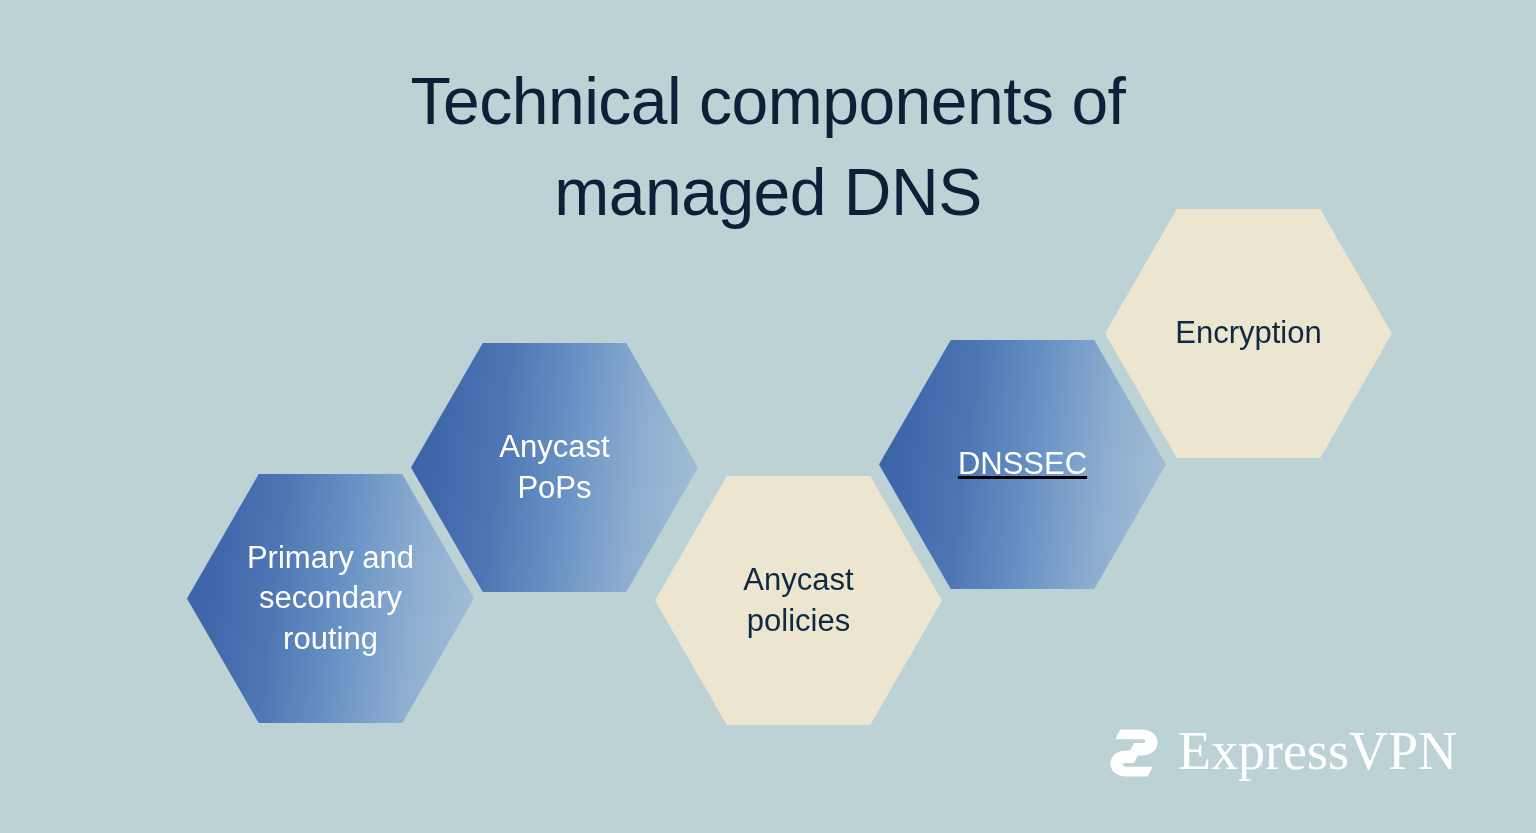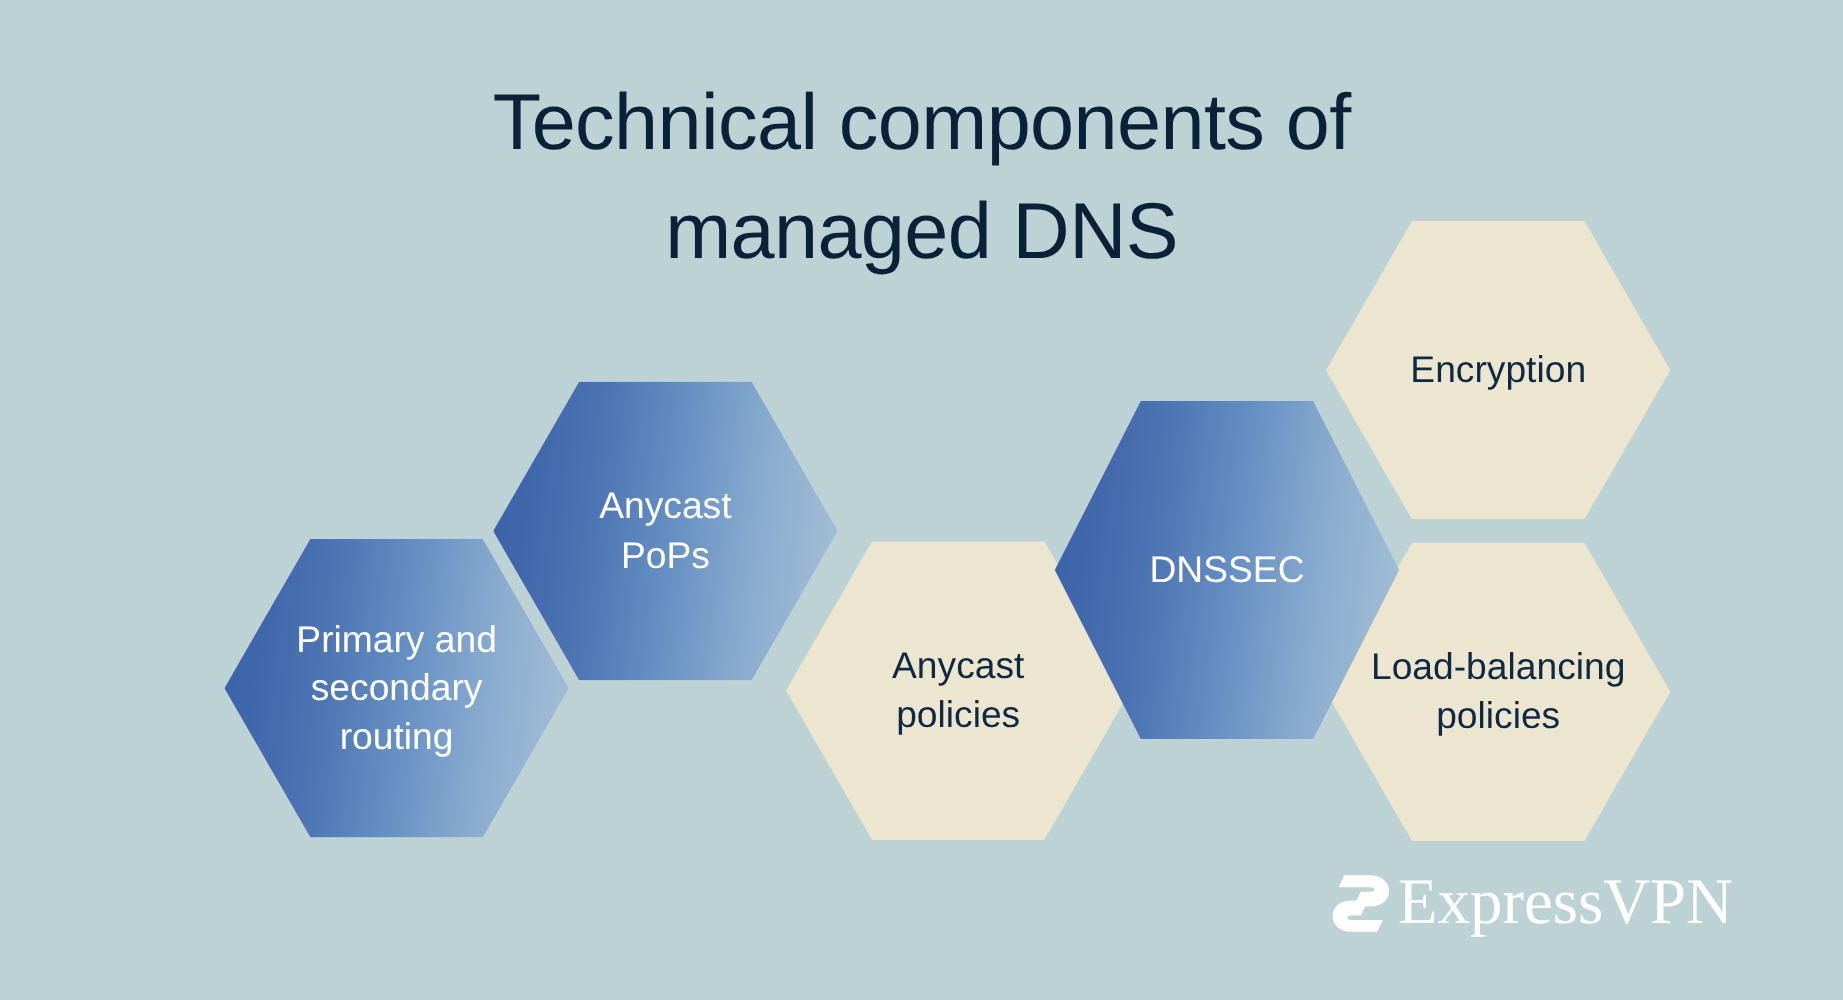--- a/index.html
+++ b/index.html
@@ -42,20 +42,21 @@
   
   .hex {
     position: absolute;
     clip-path: polygon(25% 0%, 75% 0%, 100% 50%, 75% 100%, 25% 100%, 0% 50%);
     -webkit-clip-path: polygon(25% 0%, 75% 0%, 100% 50%, 75% 100%, 25% 100%, 0% 50%);
     display: flex;
     align-items: center;
     justify-content: center;
     text-align: center;
     box-sizing: border-box;
+    margin-top: 25px;
   }
   .hex .hex-label {
     font-size: 31px;
     line-height: 1.31;
     font-weight: 400;
     white-space: pre-line;
     padding: 0 14px;
     user-select: none;
   }
   .hex.blue {
@@ -75,20 +76,21 @@
   .hex.cream { background: #ece5cf; }
   .hex.cream .hex-label { color: #0f2942; }
 
   
   .logo {
     position: absolute;
     left: 1103px;
     top: 722px;
     display: flex;
     align-items: center;
+    gap: 13px;
     user-select: none;
   }
   .logo-mark { width: 62px; height: 62px; display: block; }
   .logo-word {
     color: #ffffff;
     font-family: "Liberation Serif", serif;
     font-size: 54px;
     line-height: 1;
     letter-spacing: 0px;
     font-weight: 400;
@@ -100,42 +102,38 @@
 
 <div id="canvas">
 
   <div class="title">Technical components of
 managed DNS</div>
 
   <div class="hex cream" style="left:1105px; top:184px; width:287px; height:249px;">
     <span class="hex-label">Encryption</span>
   </div>
 
-  <div class="hex cream" style="left:1105px; top:452px; width:287px; height:249px;">
-    <span class="hex-label">Load-balancing
-policies</span>
-  </div>
 
   <div class="hex cream" style="left:655px; top:451px; width:287px; height:249px;">
     <span class="hex-label">Anycast
 policies</span>
   </div>
 
   <div class="hex blue" style="left:187px; top:449px; width:287px; height:249px;">
     <span class="hex-label">Primary and
 secondary
 routing</span>
   </div>
 
   <div class="hex blue" style="left:411px; top:318px; width:287px; height:249px;">
     <span class="hex-label">Anycast
 PoPs</span>
   </div>
 
-  <div class="hex blue" style="left:879px; top:334px; width:287px; height:282px;">
+  <div class="hex blue" style="left:879px; top:315px; width:287px; height:249px;text-decoration:underline;">
     <span class="hex-label">DNSSEC</span>
   </div>
 
   <div class="logo">
     <svg class="logo-mark" viewBox="0 0 100 100" aria-hidden="true">
 
       <path d="M28 12 H62 C78 12 88 21 88 33 C88 45 78 54 62 54 H40 L50 34 H62 C66 34 68 33 68 31 C68 29 66 28 62 28 H20 Z" fill="#ffffff"></path>
 
       <path d="M38 46 H60 L50 66 H38 C34 66 32 67 32 69 C32 71 34 72 38 72 H80 L72 88 H38 C22 88 12 79 12 67 C12 55 22 46 38 46 Z" fill="#ffffff"></path>
     </svg>

